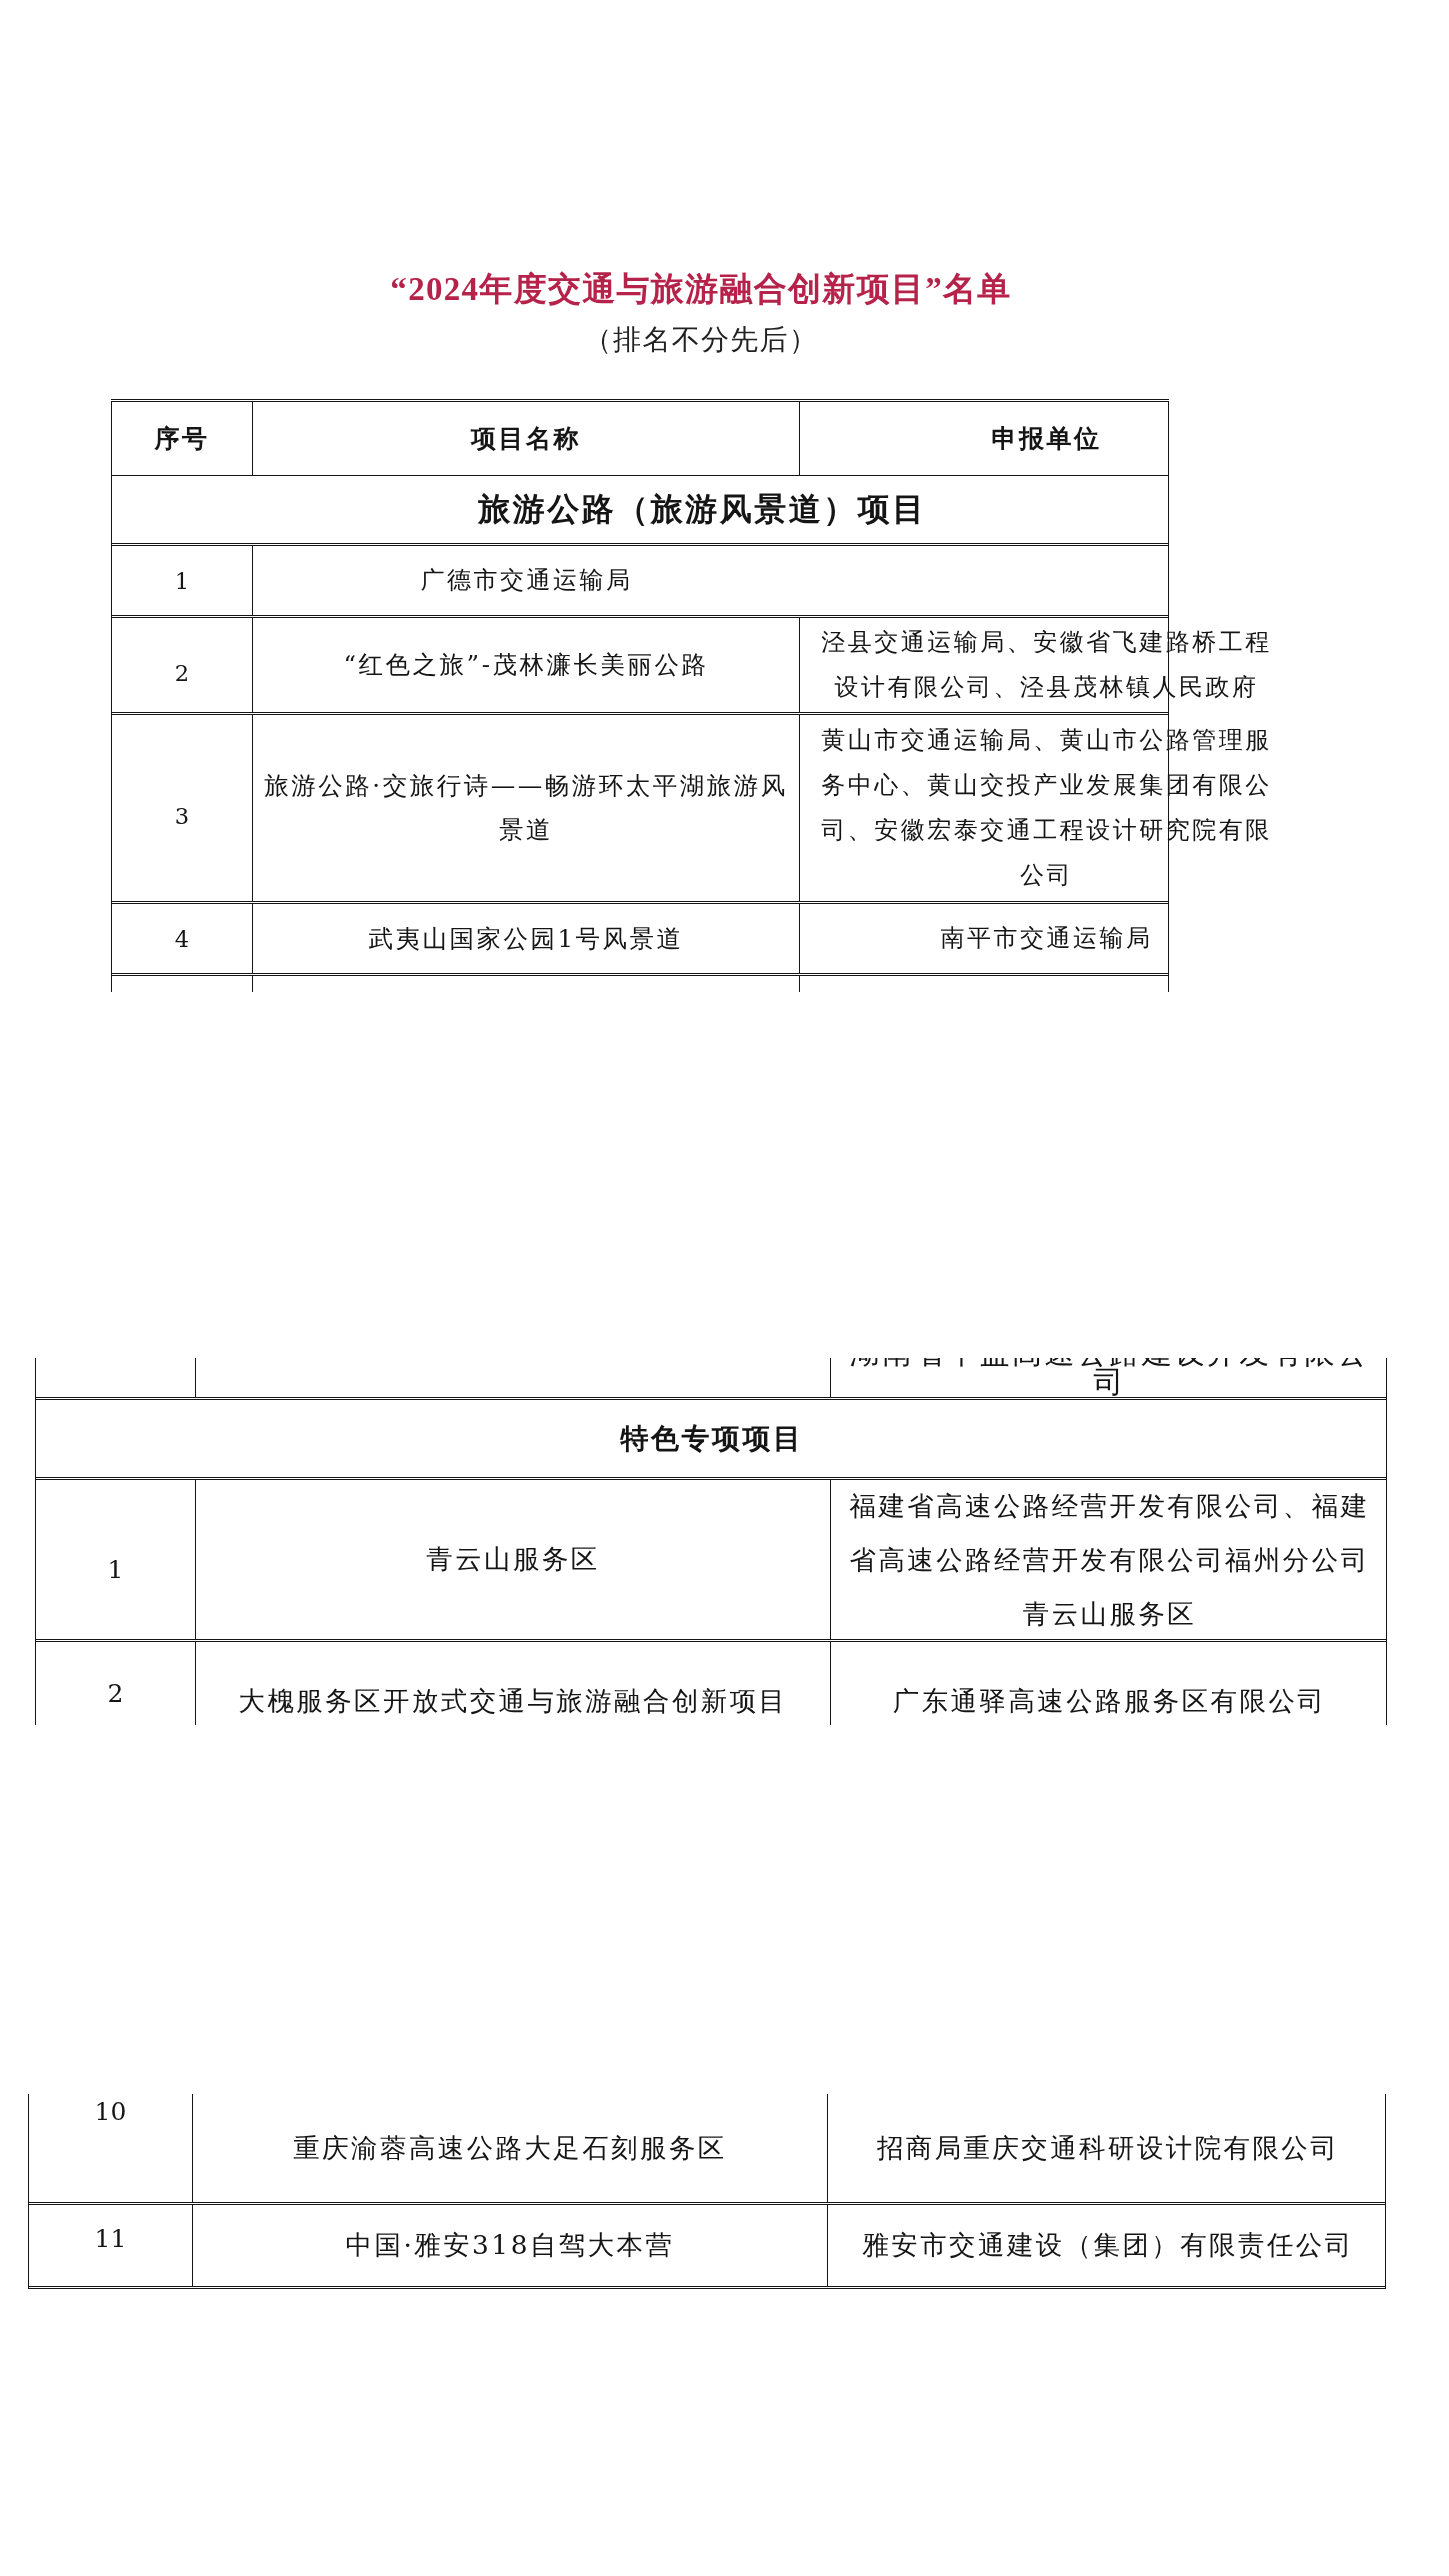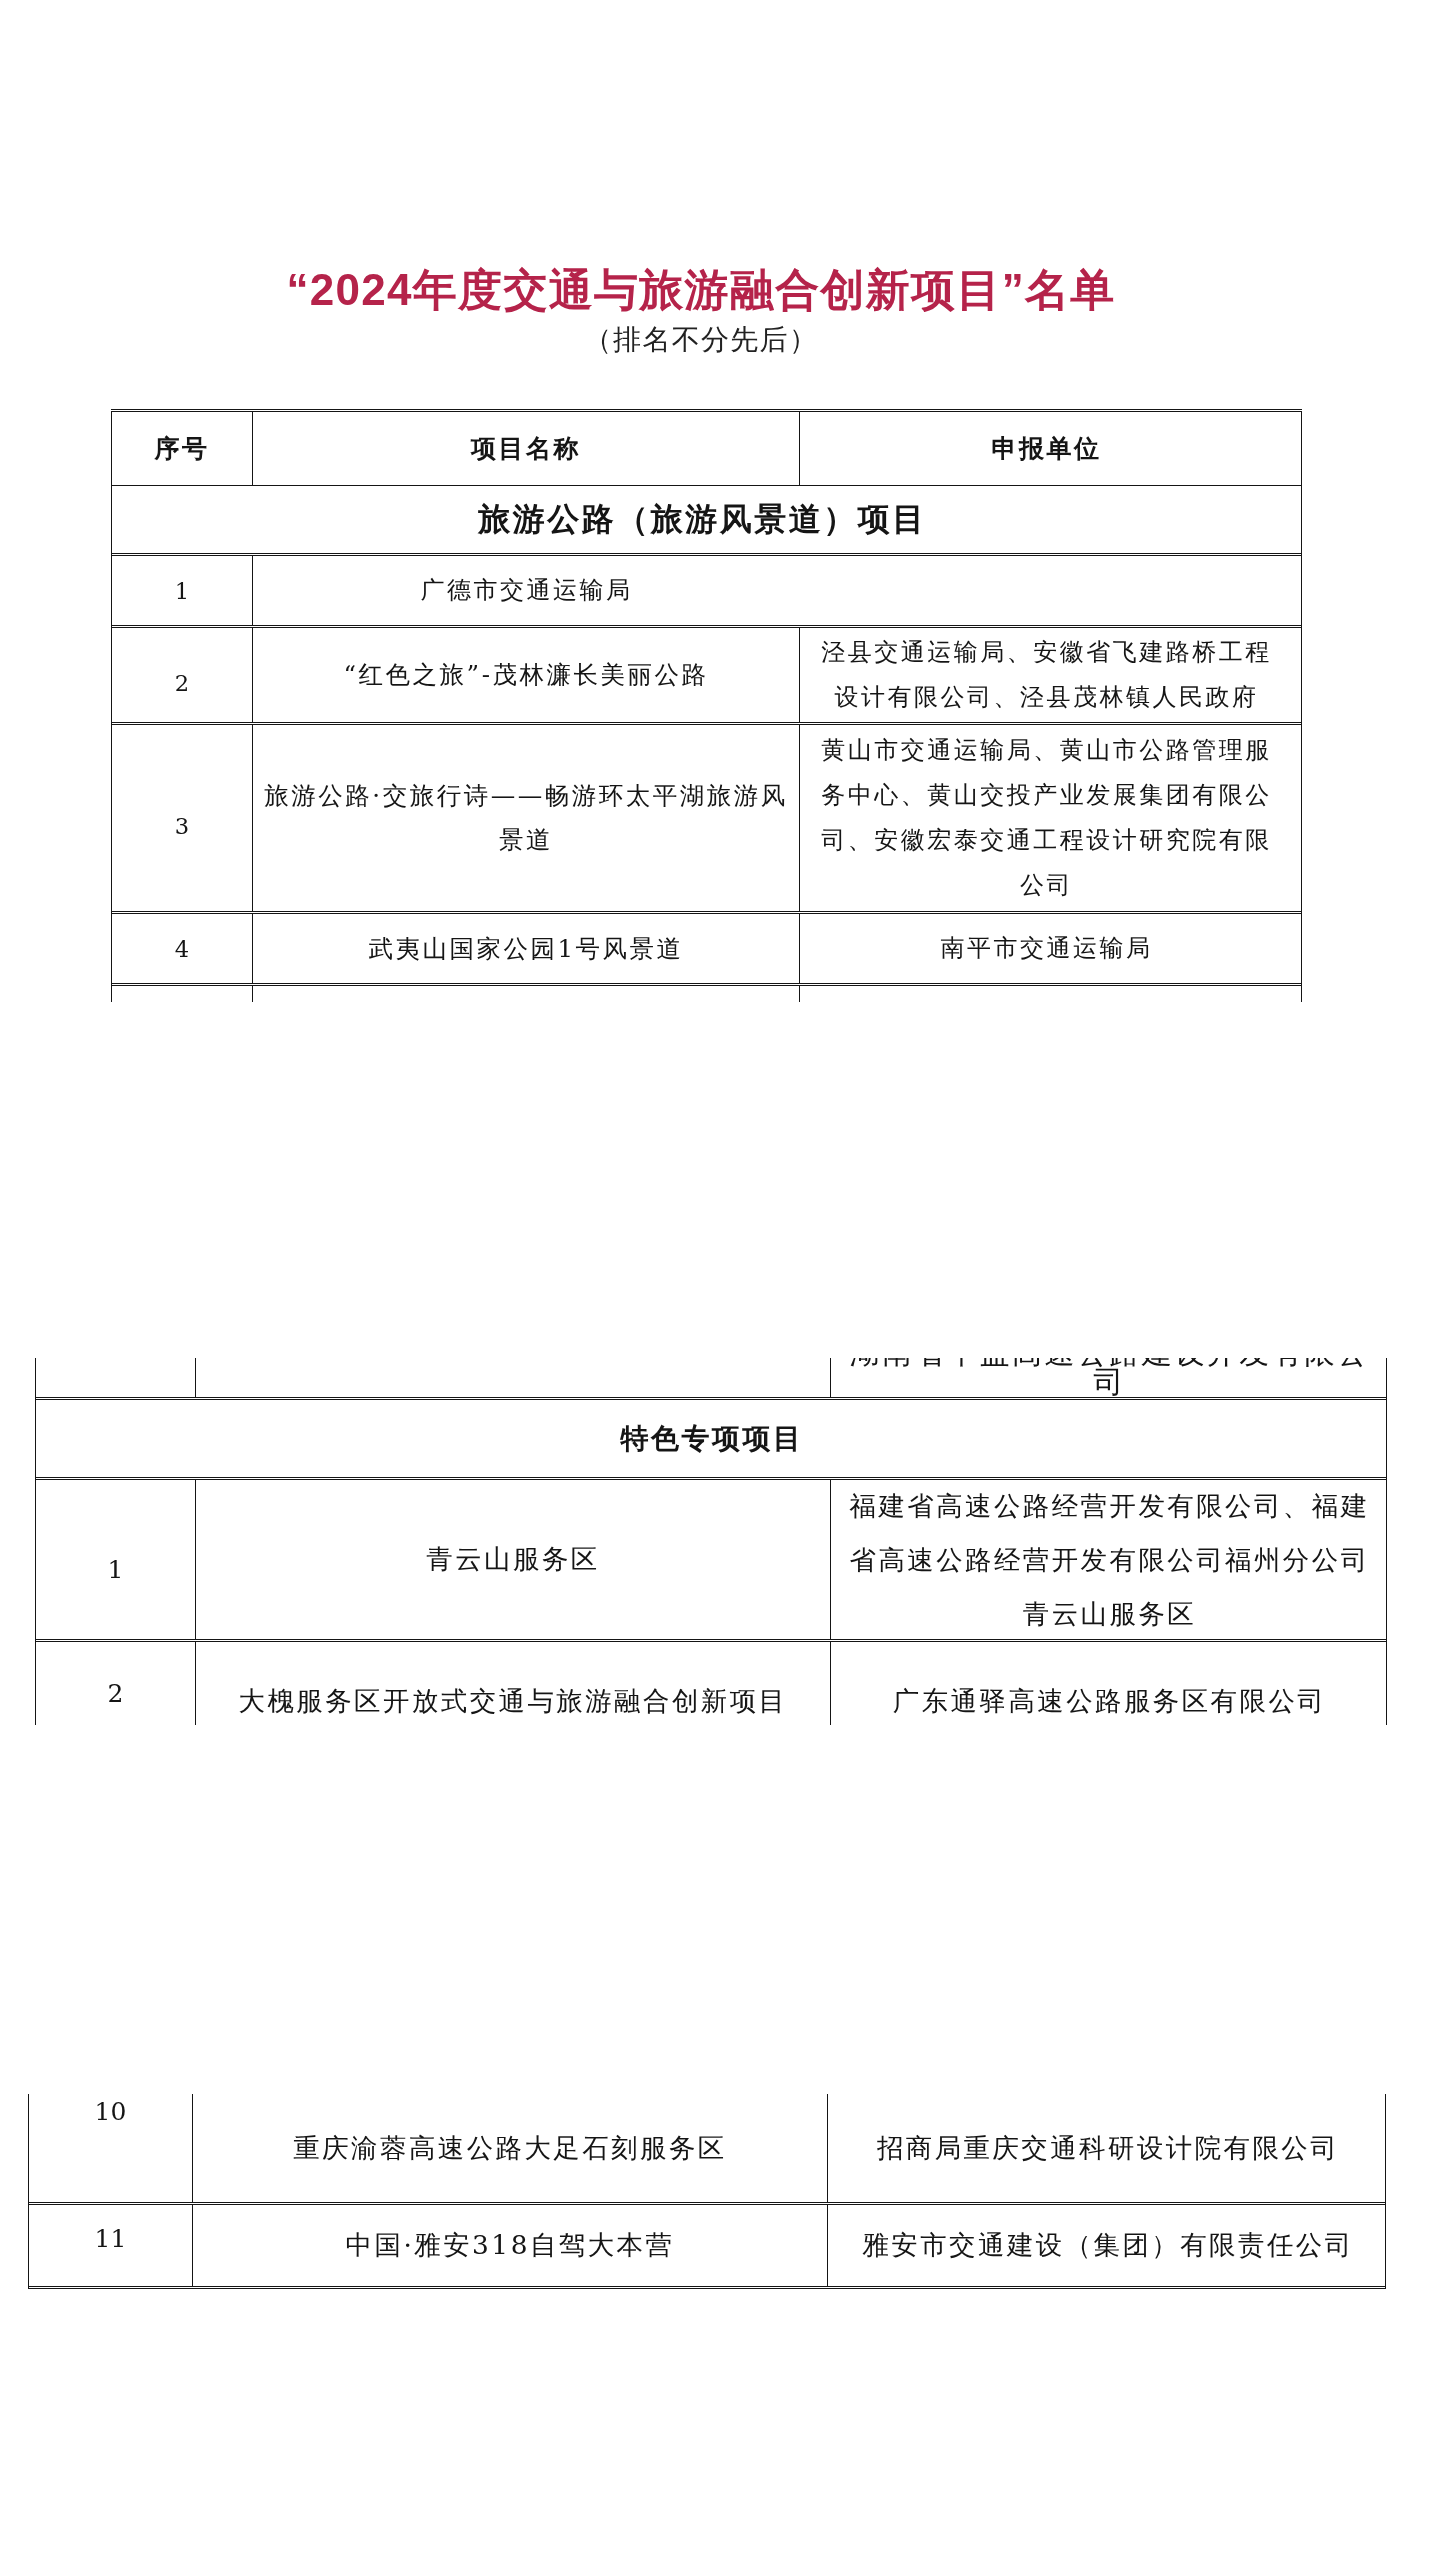--- a/index.html
+++ b/index.html
@@ -4,40 +4,40 @@
 <style>
   html,body{margin:0;padding:0;background:#ffffff;}
   body{
     width:1449px;height:2576px;position:relative;overflow:hidden;
     font-family:"DejaVu Serif", serif;color:#151515;
   }
   .abs{position:absolute;}
   
   .doc-title{
     left:111px;top:270px;width:1180px;text-align:center;
-    font-family:Liberation Sans, sans-serif;font-weight:bold;
-    font-size:44px;line-height:39px;letter-spacing:1.3px;
+    font-family:Liberation Serif, serif;font-weight:bold;
+    font-size:33px;line-height:39px;letter-spacing:1.3px;
   }
   .doc-subtitle{
     left:111px;top:322px;width:1180px;text-align:center;
     font-family:"Liberation Sans", sans-serif;font-weight:400;
     font-size:28px;line-height:35px;color:#222;letter-spacing:1.3px;
   }
   
   .tbl{position:absolute;box-sizing:border-box;}
   .row{display:grid;box-sizing:border-box;border-left:1.3px solid #151515;border-right:1.3px solid #151515;}
   .row > .cell{box-sizing:border-box;display:flex;justify-content:center;align-items:center;
     text-align:center;overflow:hidden;padding:0 11.3px;}
   .row > .cell.vline{border-right:1.3px solid #151515;}
   .dbl{border-bottom:3.1px double #151515;}
   .sgl{border-bottom:1.9px solid #151515;}
   .topalign{align-items:flex-start;}
   .bold{font-weight:bold;}
   
-  .tblA{left:111px;top:409px;width:1191px;border-top:3.1px double #151515;font-size:24.5px;letter-spacing:2.5px;}
+  .tblA{left:111px;top:399px;width:1058px;border-top:3.1px double #151515;font-size:24.5px;letter-spacing:2.5px;}
   .tblA .row{grid-template-columns:141px 547px 493px;}
   .tblA .hdr{height:74px;font-size:25px;}
   .tblA .sec{height:70px;font-size:32px;}
   .tblA .r1{height:72px;}
   .tblA .r2{height:97px;}
   .tblA .r3{height:189px;}
   .tblA .r4{height:72px;}
   .tblA .stub{height:16.4px;}
   .tblA .org{font-size:24px;line-height:45px;}
   .tblA .name{line-height:44px;}

